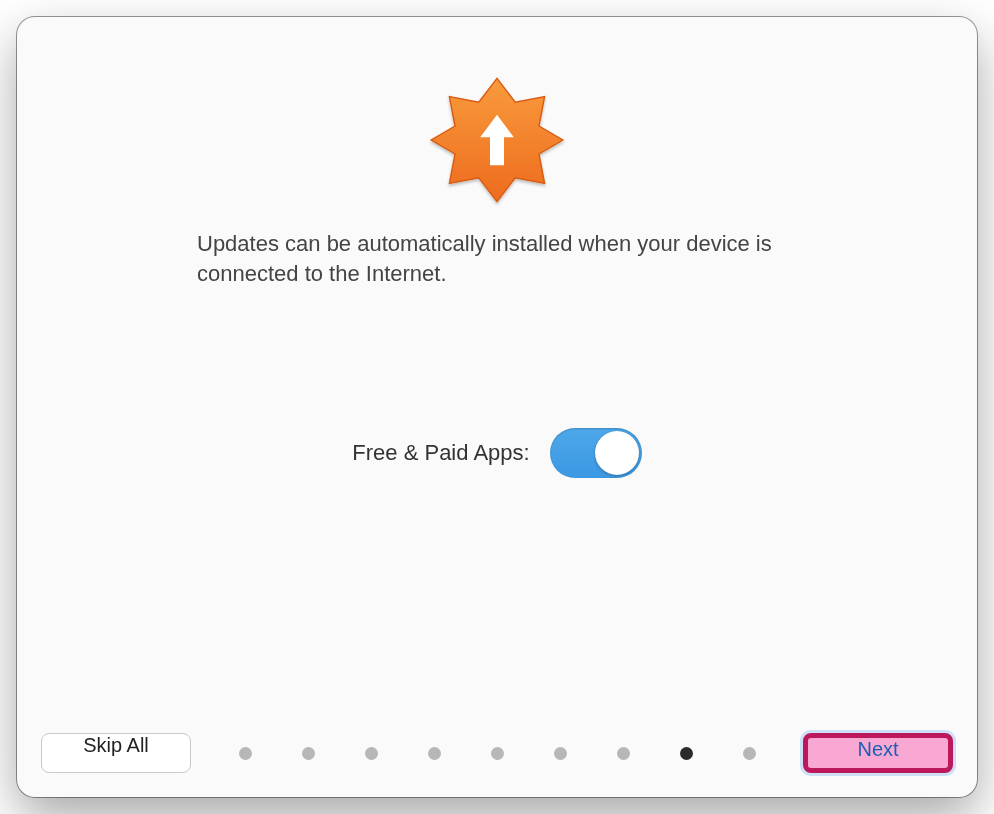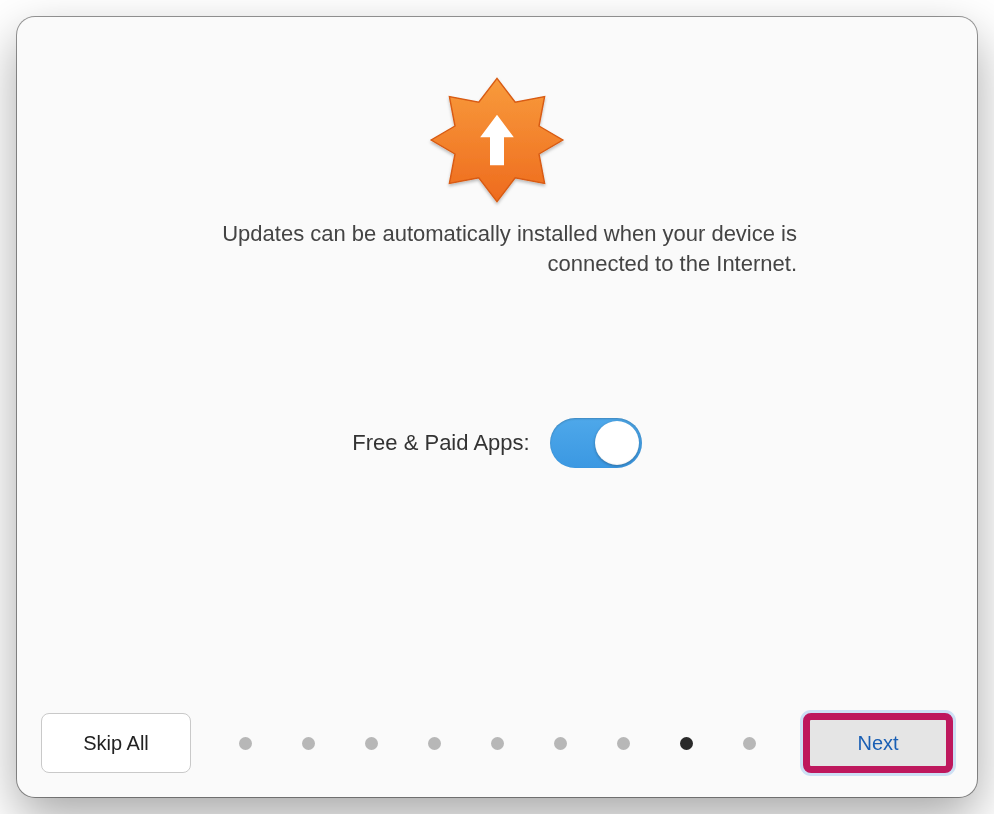--- a/index.html
+++ b/index.html
@@ -45,23 +45,23 @@
       font-size: 44px;
       font-weight: 300;
       color: #2e2e2e;
       margin-top: 14px;
       letter-spacing: 0.3px;
     }
     .subtitle {
       font-size: 22px;
       font-weight: 400;
       color: #444;
-      text-align: right;
+      text-align: left;
       line-height: 1.35;
-      margin-top: 4px;
+      margin-top: 14px;
       max-width: 600px;
     }
     .toggle-row {
       margin-top: 140px;
       display: flex;
       align-items: center;
       gap: 20px;
     }
     .toggle-label {
       font-size: 22px;
@@ -90,39 +90,38 @@
       position: absolute;
       bottom: 24px;
       left: 24px;
       right: 24px;
       display: flex;
       align-items: center;
       justify-content: space-between;
       gap: 20px;
     }
     .btn {
-      height: 60px;
+      height: 40px;
       min-width: 150px;
       border-radius: 8px;
       font-size: 20px;
       font-weight: 500;
       display: flex;
-      align-items: center;
       justify-content: center;
       cursor: pointer;
       user-select: none;
     }
     .btn-skip {
       background: #ffffff;
       border: 1px solid #c9c9c9;
       color: #222;
     }
     .btn-next {
-      background: #e5e5e5;
-      border: 7px solid #be185d;
+      background: #f9a8d4;
+      border: 5px solid #be185d;
       box-shadow: 0 0 0 3px rgba(120,175,235,0.35);
       color: #1a5fb4;
     }
     .dots {
       display: flex;
       gap: 50px;
       align-items: center;
       justify-content: center;
       flex: 1;
     }

